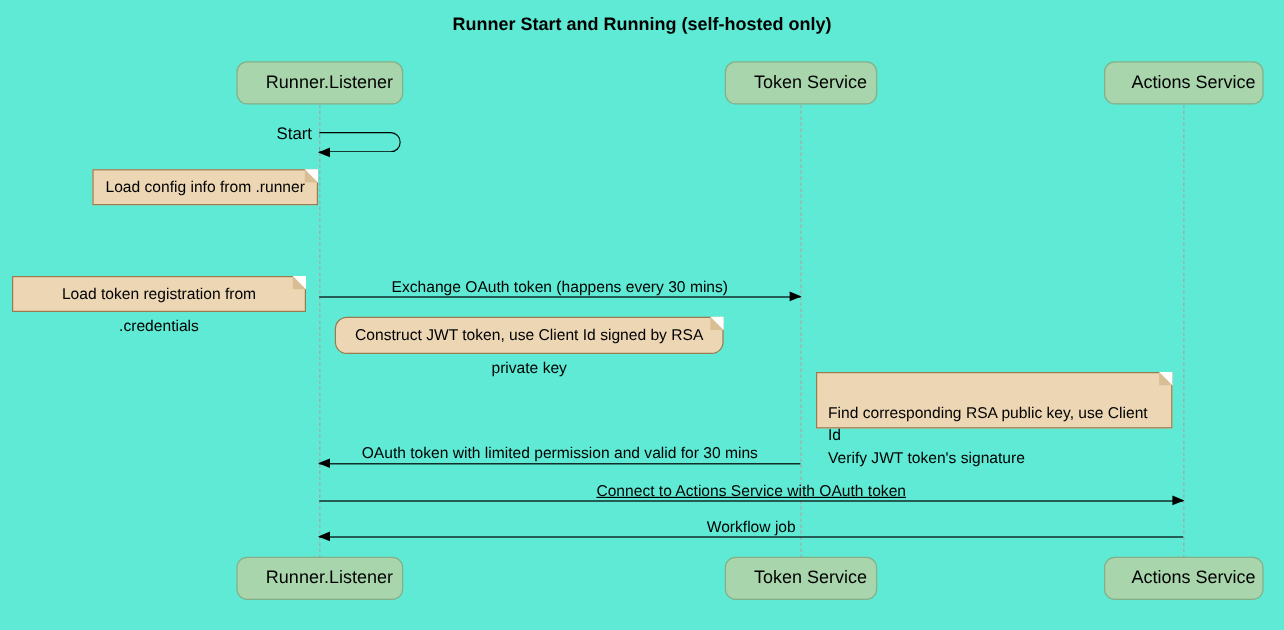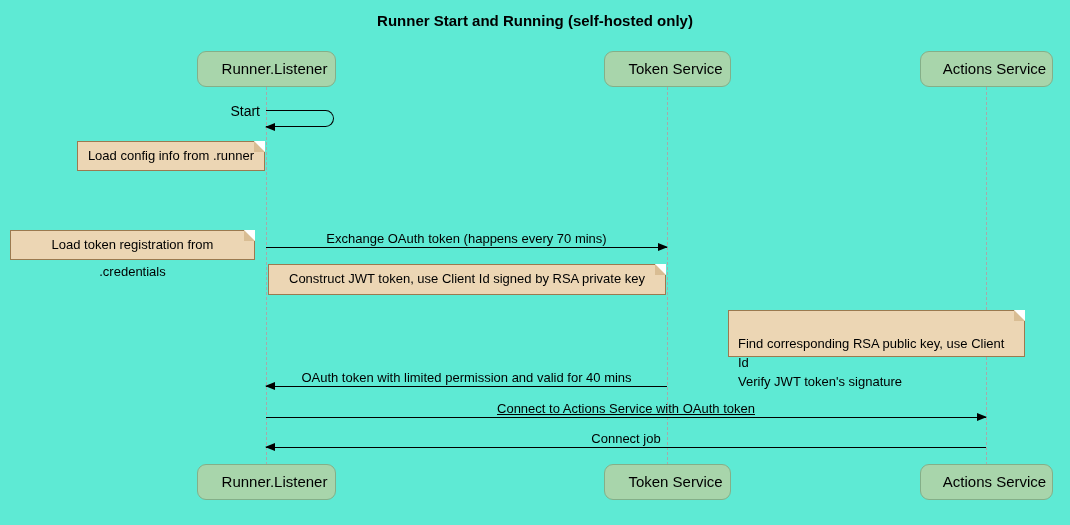--- a/index.html
+++ b/index.html
@@ -76,51 +76,51 @@
   </div>
 
   <div class="note single" style="left:77px; top:141px; width:188px; height:30px;">
     <span class="fold"></span><span>Load config info from .runner</span>
   </div>
   <div class="note single" style="left:10px; top:187px; width:245px; height:30px;margin-top:43px;">
     <span class="fold"></span><span>Load token registration from .credentials</span>
   </div>
 
   <div class="msg" style="left:266px; top:231px; width:401px;">
-    <div class="msg-label">Exchange OAuth token (happens every 70 mins)</div>
+    <div class="msg-label">Exchange OAuth token (happens every 30 mins)</div>
     <div class="msg-line">
       <span class="ah ah-right"></span>
     </div>
   </div>
 
-  <div class="note single" style="left:268px; top:264px; width:398px; height:31px; line-height:28px;">
+  <div class="note single" style="left:279px; top:264px; width:324px; height:31px; line-height:28px;border-radius:10px;">
     <span class="fold"></span><span>Construct JWT token, use Client Id signed by RSA private key</span>
   </div>
 
-  <div class="note multi" style="left:680px; top:310px; width:297px; height:47px;margin-left:48px;">
+  <div class="note multi" style="left:680px; top:310px; width:297px; height:47px;">
     <span class="fold"></span><span>Find corresponding RSA public key, use Client Id
 Verify JWT token's signature</span>
   </div>
 
   <div class="msg" style="left:266px; top:370px; width:401px;">
-    <div class="msg-label">OAuth token with limited permission and valid for 40 mins</div>
+    <div class="msg-label">OAuth token with limited permission and valid for 30 mins</div>
     <div class="msg-line">
       <span class="ah ah-left"></span>
     </div>
   </div>
 
   <div class="msg" style="left:266px; top:401px; width:720px;text-decoration:underline;">
     <div class="msg-label">Connect to Actions Service with OAuth token</div>
     <div class="msg-line">
       <span class="ah ah-right"></span>
     </div>
   </div>
 
   <div class="msg" style="left:266px; top:431px; width:720px;">
-    <div class="msg-label">Connect job</div>
+    <div class="msg-label">Workflow job</div>
     <div class="msg-line">
       <span class="ah ah-left"></span>
     </div>
   </div>
 
   <div class="actor" style="left:197px; top:464px; width:139px;">Runner.Listener</div>
   <div class="actor" style="left:604px; top:464px; width:127px;">Token Service</div>
   <div class="actor" style="left:920px; top:464px; width:133px;">Actions Service</div>
 
 </div>

